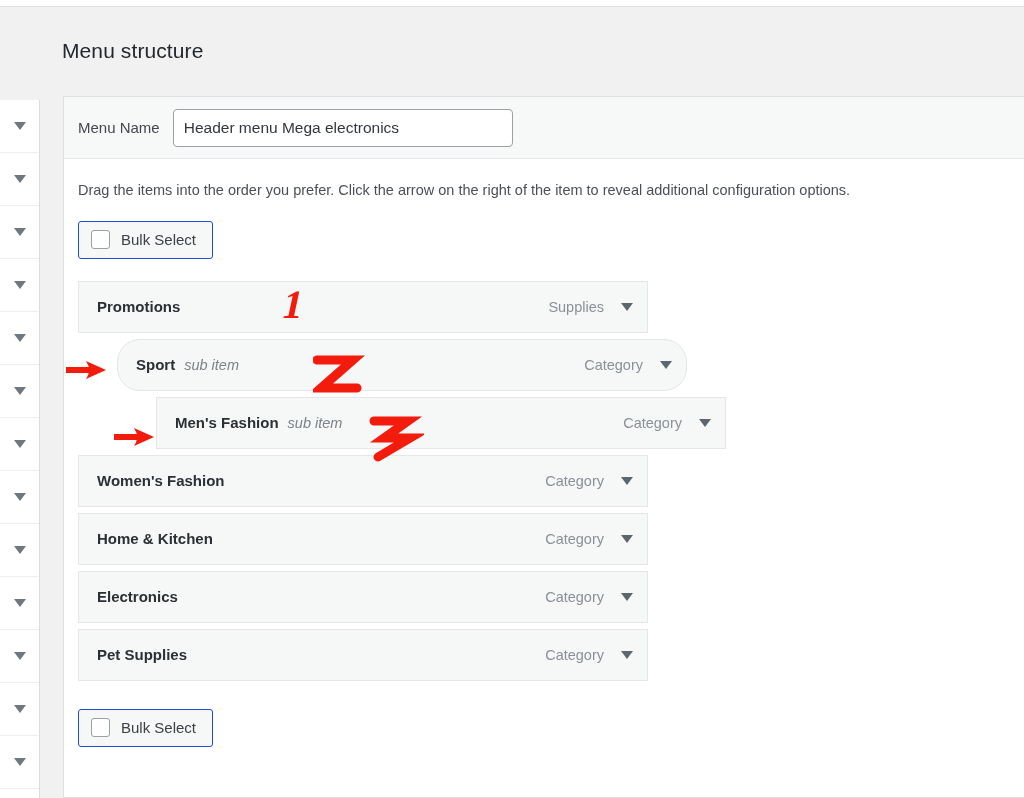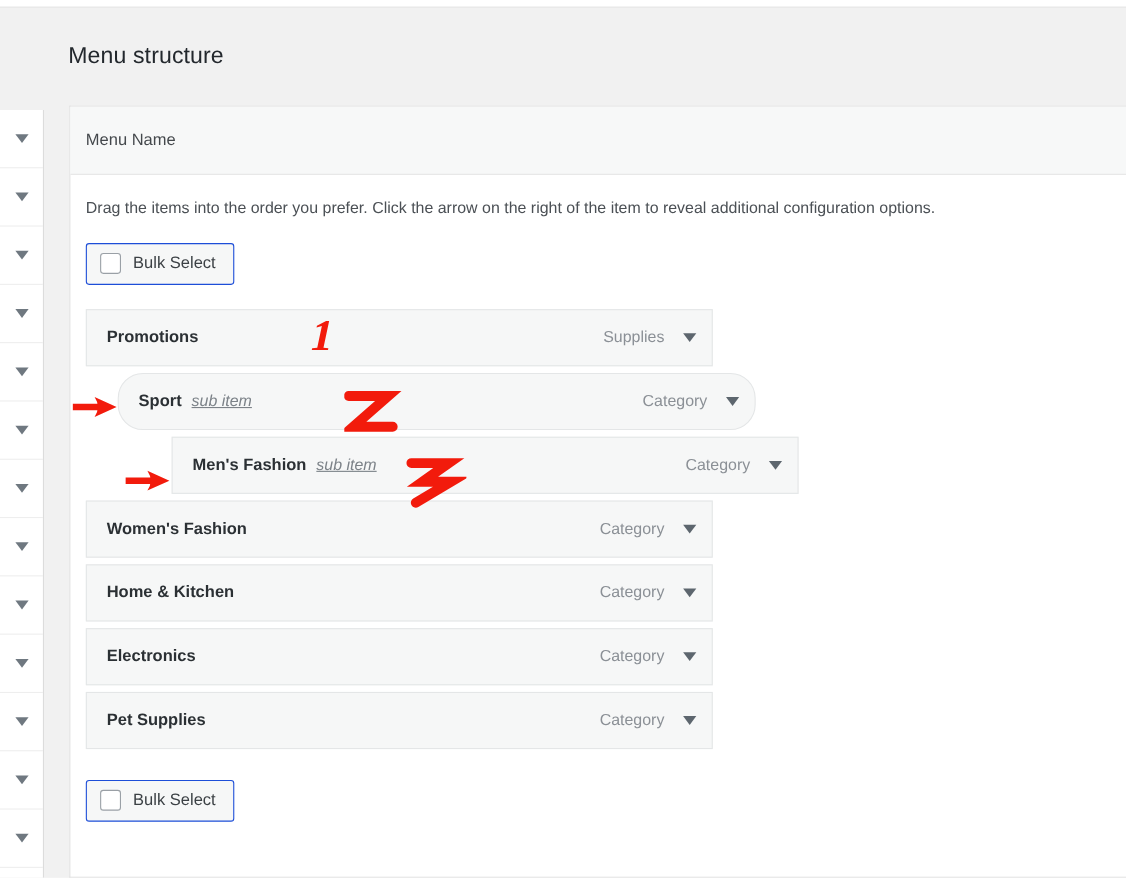--- a/index.html
+++ b/index.html
@@ -165,39 +165,38 @@
   .item-title {
     font-size: 15px;
     font-weight: bold;
     color: #2b3034;
   }
   .item-sub {
     font-size: 14.5px;
     font-style: italic;
     color: #7c8288;
     margin-left: 9px;
-    text-decoration: underline;
   }
   .item-spacer { flex: 1; }
   .item-type {
     font-size: 14.5px;
     color: #8b9096;
     margin-right: 17px;
   }
   .item-caret {
     width: 0;
     height: 0;
     border-left: 6px solid transparent;
     border-right: 6px solid transparent;
     border-top: 8px solid #5d666e;
   }
 
   
   .depth-0 { margin-left: 0;    margin-right: 386px; }
-  .depth-1 { margin-left: 29px; margin-right: 347px; border-radius: 23px; }
+  .depth-1 { margin-left: 39px; margin-right: 347px; border-radius: 23px; }
   .depth-2 { margin-left: 78px; margin-right: 308px; }
 
   
   .annot-layer {
     position: absolute;
     left: 0; top: 0;
     width: 1024px;
     height: 798px;
     pointer-events: none;
   }
@@ -255,20 +254,21 @@
       <span class="caret"></span>
     </div>
 </div>
 
 <div class="page-title">Menu structure</div>
 
 <div class="panel">
 
   <div class="name-bar">
     <span class="name-label">Menu Name</span>
+    <input class="name-input" type="text" value="Header menu Mega electronics" style="">
   </div>
 
   <div class="panel-body">
 
     <p class="hint">Drag the items into the order you prefer. Click the arrow on the right of the item to reveal additional configuration options.</p>
 
     <div class="bulk-btn">
       <span class="bulk-box"></span>
       <span class="bulk-label">Bulk Select</span>
     </div>

